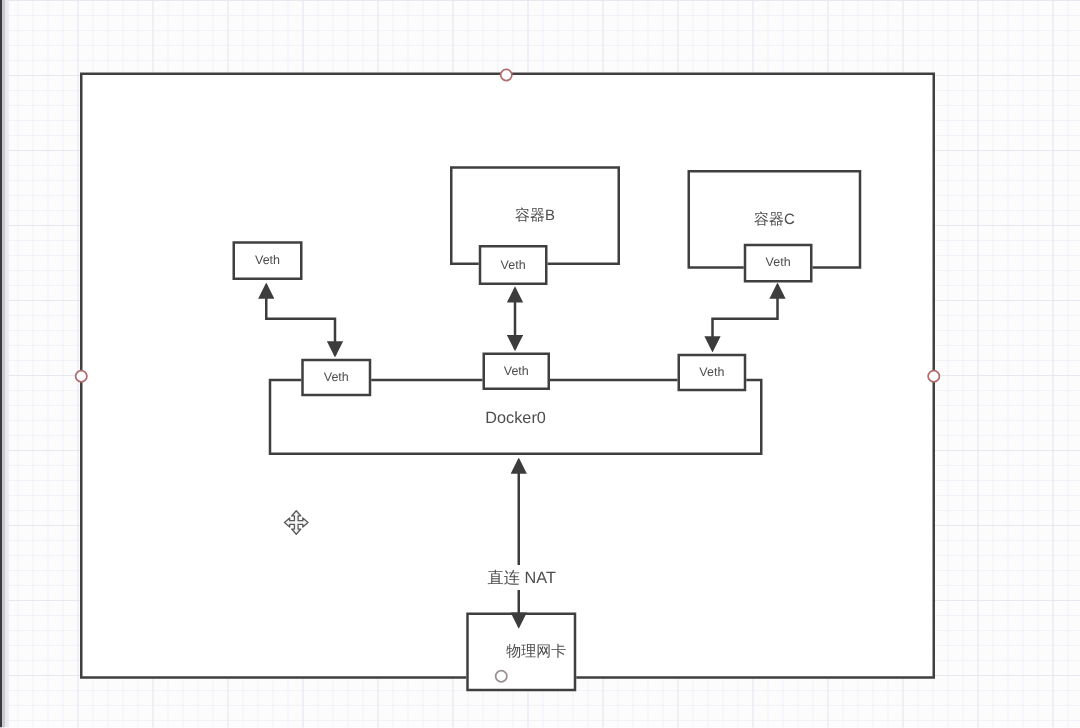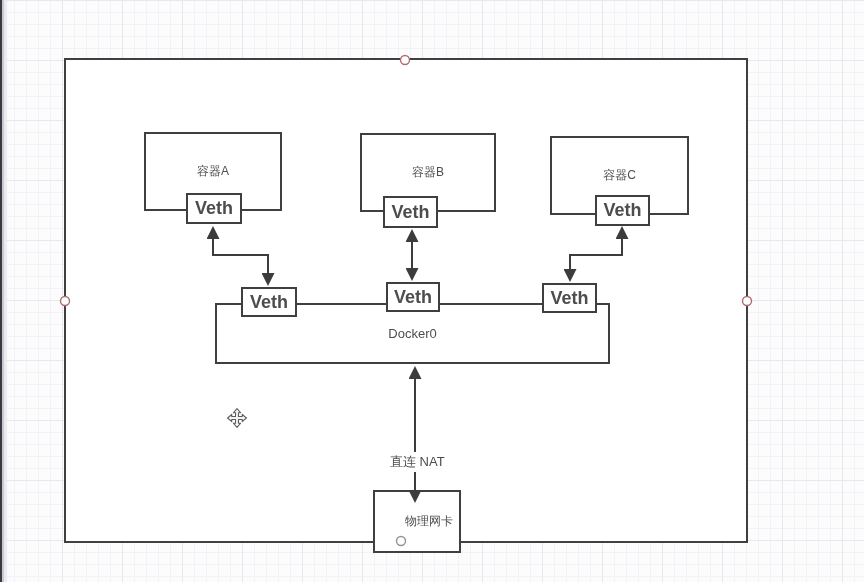--- a/index.html
+++ b/index.html
@@ -27,21 +27,21 @@
     position: absolute; box-sizing: border-box;
     background: #ffffff; border: 2px solid #3f3f3f;
     display: flex; align-items: center; justify-content: center;
     color: #4d4d4d;
   }
   .outer   { left: 64px;  top: 58px;  width: 684px; height: 485px; z-index: 1; }
   .cont    { z-index: 2; font-size: 12px; }
   .cont-a  { left: 144px; top: 132px; width: 138px; height: 79px; }
   .cont-b  { left: 337px; top: 133px; width: 136px; height: 79px; margin-left: 23px; }
   .cont-c  { left: 550px; top: 136px; width: 139px; height: 79px; }
-  .veth    { z-index: 3; font-size: 18px; font-weight: bold; }
+  .veth    { z-index: 3; font-size: 10px; }
   .veth-a  { left: 186px; top: 193px; width: 56px; height: 31px; }
   .veth-b  { left: 383px; top: 196px; width: 55px; height: 32px; }
   .veth-c  { left: 595px; top: 195px; width: 55px; height: 31px; }
   .bridge  { left: 215px; top: 303px; width: 395px; height: 61px; z-index: 2; font-size: 13px; }
   .veth-1  { left: 241px; top: 287px; width: 56px; height: 30px; }
   .veth-2  { left: 386px; top: 282px; width: 54px; height: 30px; }
   .veth-3  { left: 542px; top: 283px; width: 55px; height: 30px; }
   .nic     { left: 373px; top: 490px; width: 88px;  height: 63px; z-index: 2; font-size: 12px; padding-left: 24px; }
   .edges   { position: absolute; left: 0; top: 0; z-index: 4; pointer-events: none; }
   .nat-label {
@@ -53,23 +53,20 @@
   .cursor  { position: absolute; left: 226px; top: 407px; z-index: 7; }
   .lbl { pointer-events: none; }
 </style>
 </head>
 <body>
 
 <div class="canvas">
 
   <div class="shape outer"></div>
 
-  <div class="shape cont cont-a">
-    <span class="lbl">容器A</span>
-  </div>
   <div class="shape cont cont-b">
     <span class="lbl">容器B</span>
   </div>
   <div class="shape cont cont-c">
     <span class="lbl">容器C</span>
   </div>
 
   <div class="shape veth veth-a">
     <span class="lbl">Veth</span>
   </div>

